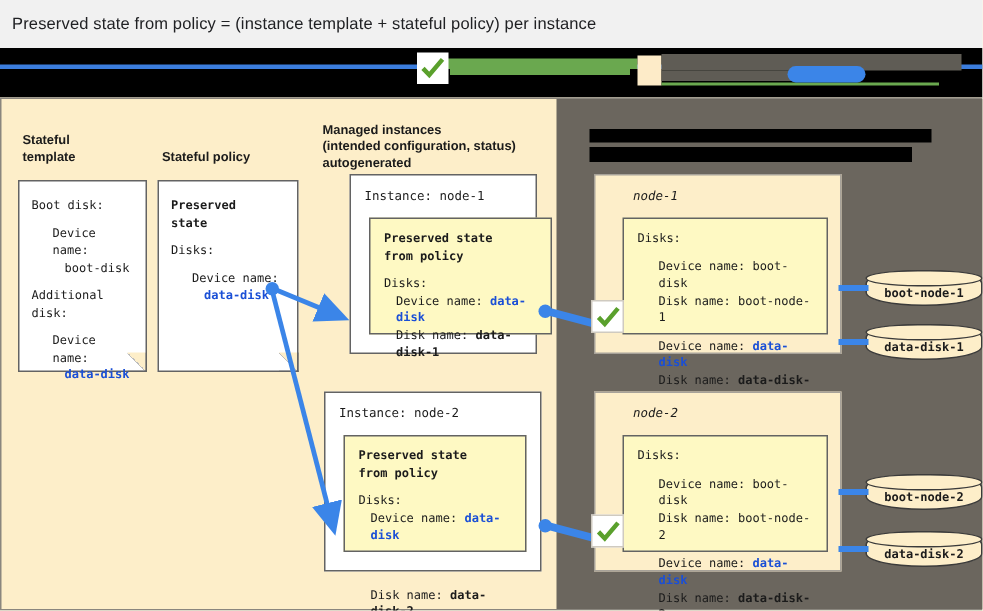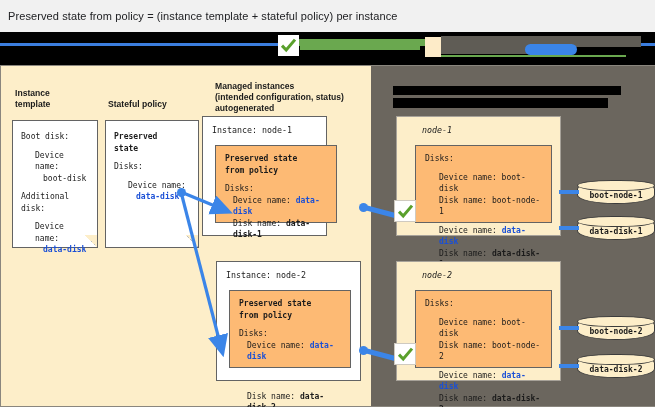--- a/index.html
+++ b/index.html
@@ -94,21 +94,21 @@
   .ind2{padding-left:22px;}
   .gap{height:7px;}
 
   
   .inst-box{
     position:absolute;background:#ffffff;border:1px solid #636363;box-sizing:border-box;
     font-family:"DejaVu Sans Mono", monospace;font-size:8px;color:#1b1b1b;
   }
   .inst-title{position:absolute;left:9px;top:8px;font-size:8.3px;}
   .inner-box{
-    position:absolute;background:#fdba74;border:1px solid #636363;box-sizing:border-box;
+    position:absolute;background:#fef9c3;border:1px solid #636363;box-sizing:border-box;
     padding:7px 9px;font-family:"DejaVu Sans Mono", monospace;
     font-size:8px;line-height:11.5px;color:#1b1b1b;
   }
 
   
   .node-card{
     position:absolute;background:#fdeec9;border:1px solid #a7a299;box-sizing:border-box;
   }
   .node-title{
     position:absolute;left:25px;top:8px;
@@ -164,21 +164,21 @@
   </div>
 
   <div class="diagram">
 
     <div class="right-pane">
       <div class="redact1"></div>
       <div class="redact2"></div>
     </div>
 
     <div class="hdr" style="left:14px;top:22px;">
-      <b>Instance</b><br>
+      <b>Stateful</b><br>
       <b>template</b>
     </div>
 
     <div class="hdr" style="left:107px;top:33px;">
       <b>Stateful policy</b>
     </div>
 
     <div class="hdr" style="left:214px;top:15px;">
       <b>Managed instances</b><br>
       <span class="sub">(intended configuration, status)</span><br>
@@ -203,21 +203,21 @@
       <div class="b">Preserved</div>
       <div class="b">state</div>
       <div class="gap"></div>
       <div>Disks:</div>
       <div class="gap"></div>
       <div class="ind1">Device name:</div>
       <div class="ind2 blue">data-disk</div>
       <div class="fold"></div>
     </div>
 
-    <div class="inst-box" style="left:201px;top:50px;width:125px;height:120px;">
+    <div class="inst-box" style="left:232px;top:50px;width:125px;height:120px;">
       <div class="inst-title">Instance: node-1</div>
       <div class="inner-box" style="left:12px;top:28px;width:122px;height:78px;">
         <div class="b">Preserved state</div>
         <div class="b">from policy</div>
         <div class="gap"></div>
         <div>Disks:</div>
         <div style="padding-left:8px;"><span>Device name:</span> <span class="blue">data-disk</span></div>
         <div style="padding-left:8px;"><span>Disk name:</span> <span class="b">data-disk-1</span></div>
       </div>
     </div>

